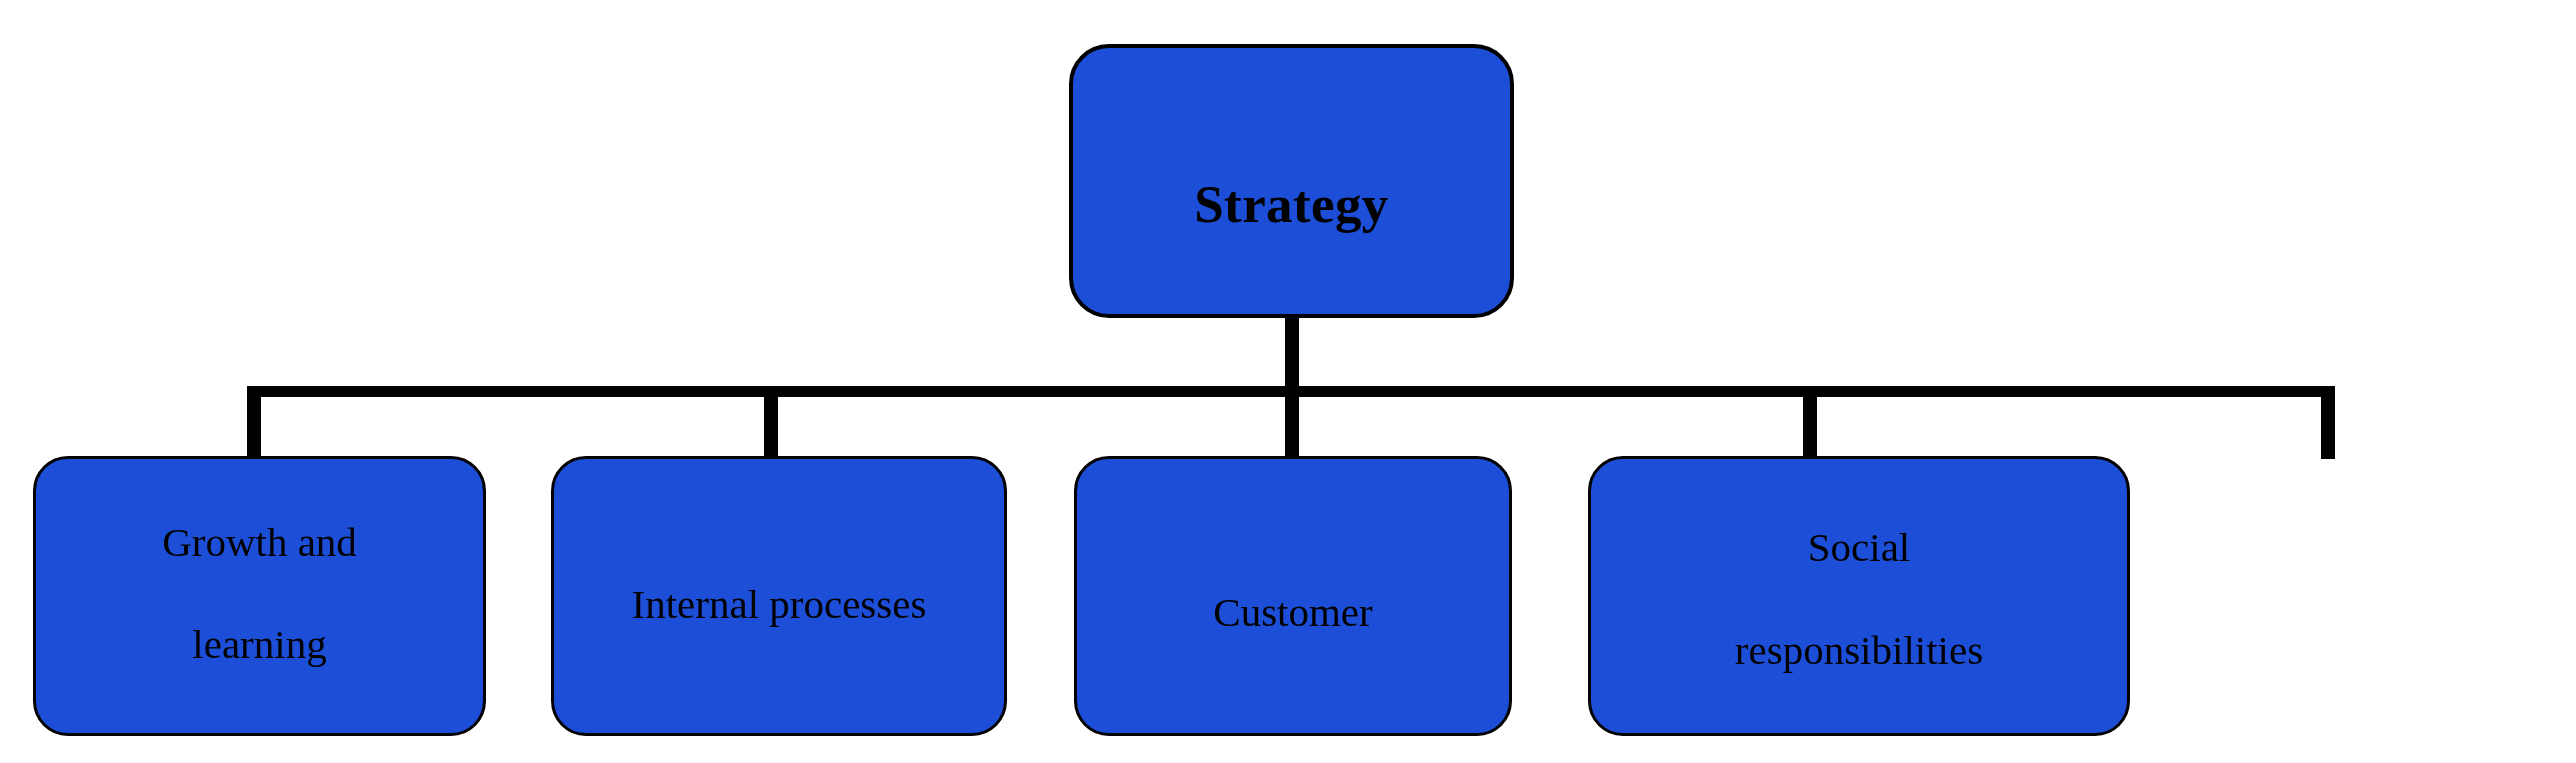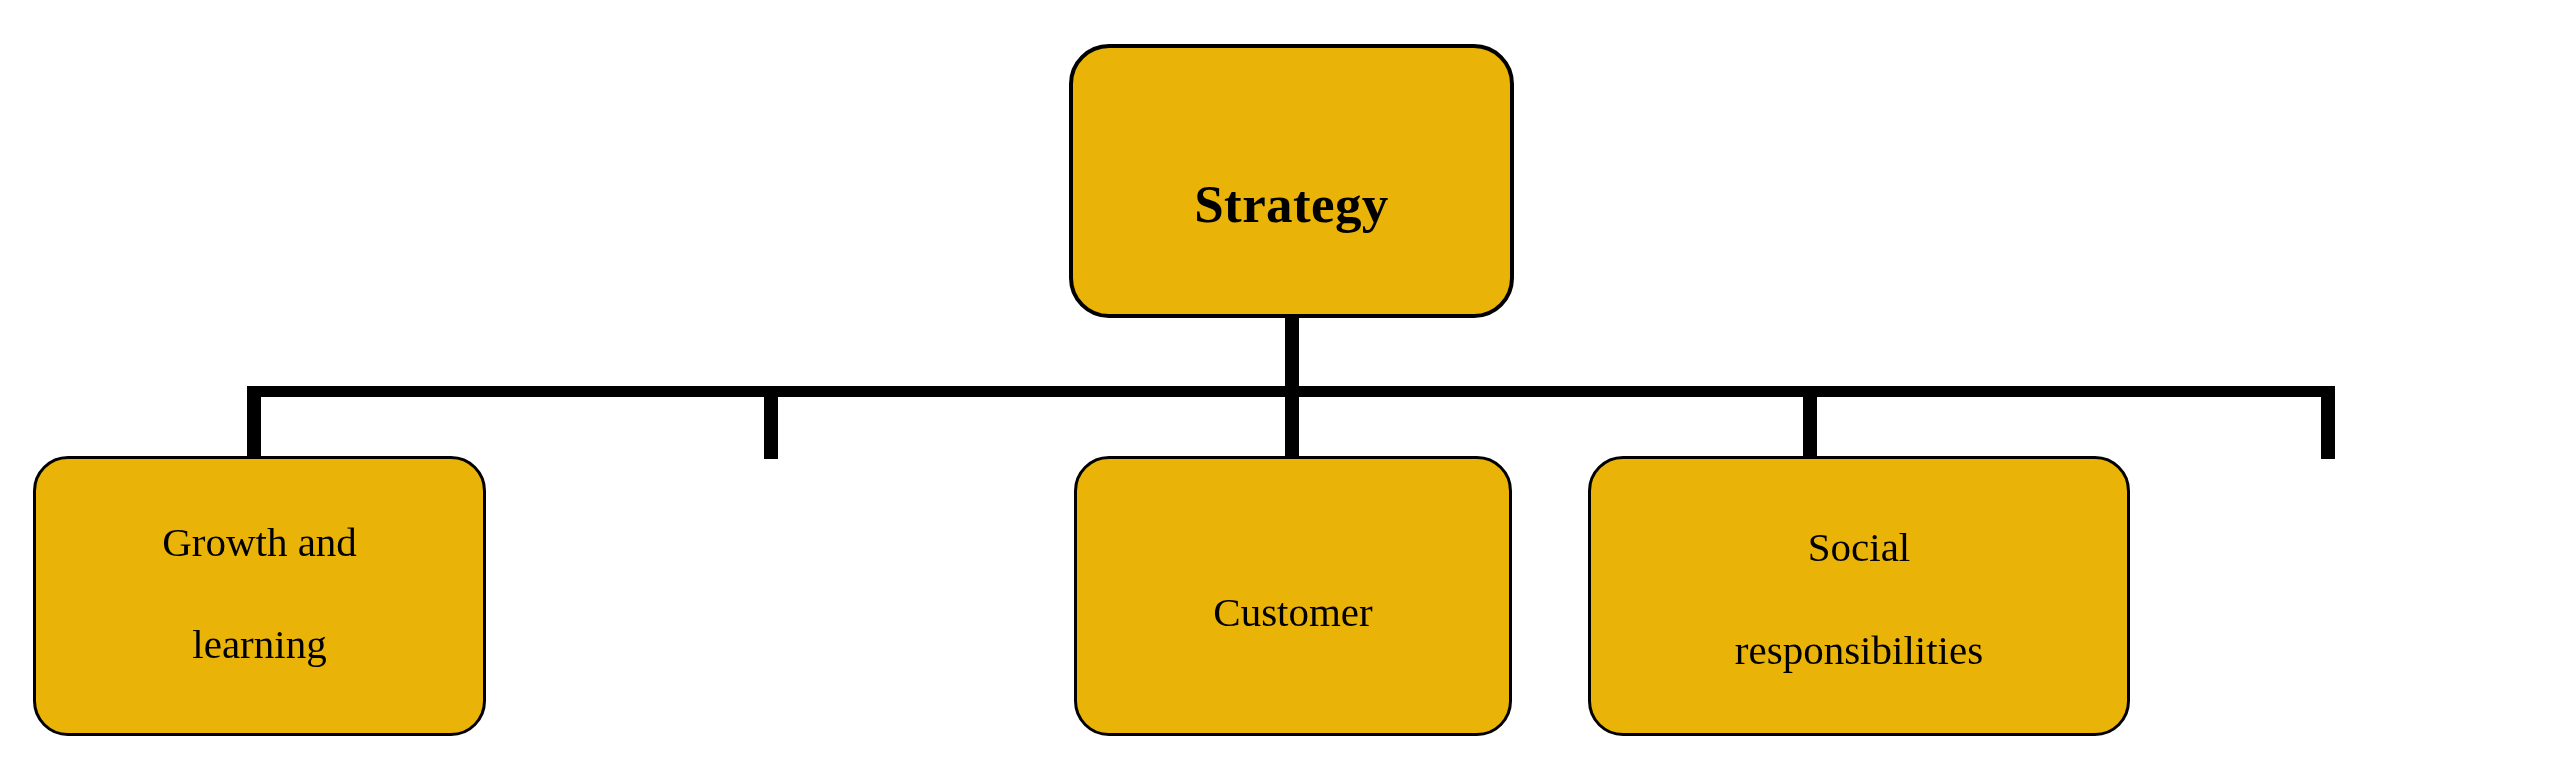--- a/index.html
+++ b/index.html
@@ -14,21 +14,21 @@
     height: 764px;
     background: #ffffff;
     overflow: hidden;
     font-family: "Liberation Serif", "DejaVu Serif", serif;
   }
 
   
   .node {
     position: absolute;
     box-sizing: border-box;
-    background: #eab308;
+    background: #1d4ed8;
     border: 3.8px solid #000000;
     border-radius: 35px;
     display: flex;
     flex-direction: column;
     align-items: center;
     justify-content: center;
     text-align: center;
     color: #000000;
     z-index: 3;
   }
@@ -127,20 +127,23 @@
   <div class="node node-root">
     <div class="node-label">Strategy</div>
   </div>
 
   <div class="node node-leaf leaf-growth two-line">
     <div class="node-label">Growth and</div>
     <div class="line-gap"></div>
     <div class="node-label">learning</div>
   </div>
 
+  <div class="node node-leaf leaf-internal">
+    <div class="node-label">Internal processes</div>
+  </div>
 
   <div class="node node-leaf leaf-customer">
     <div class="node-label">Customer</div>
   </div>
 
   <div class="node node-leaf leaf-social two-line">
     <div class="node-label">Social</div>
     <div class="line-gap"></div>
     <div class="node-label">responsibilities</div>
   </div>

